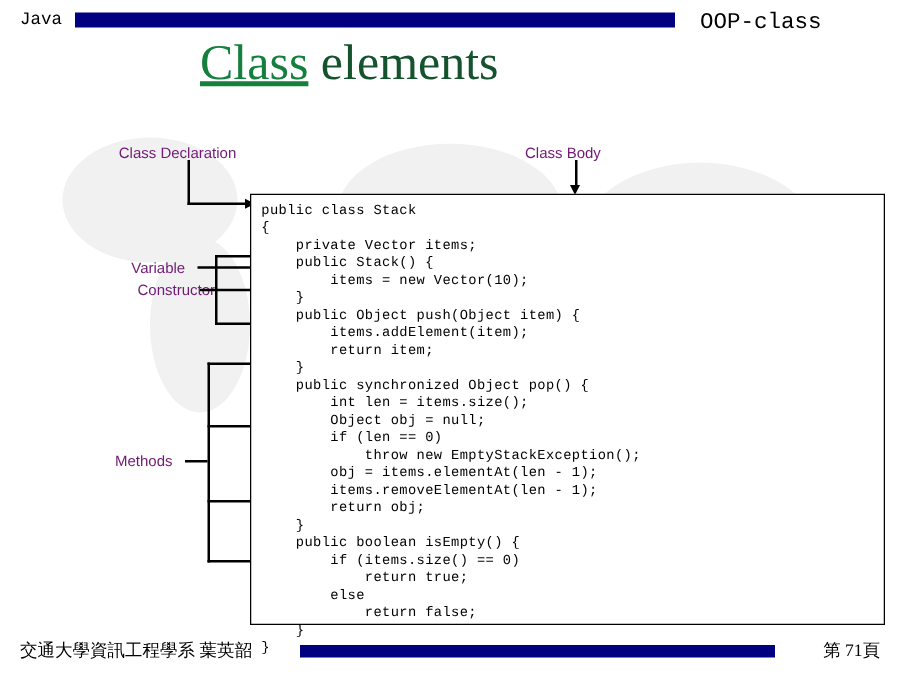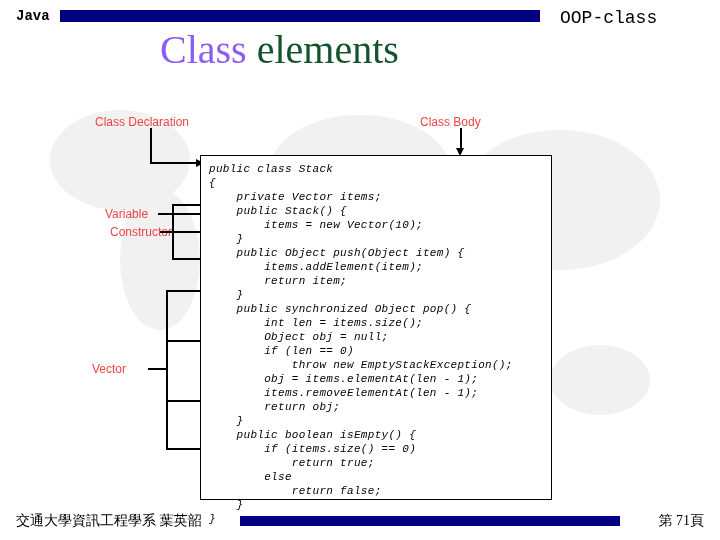--- a/index.html
+++ b/index.html
@@ -16,67 +16,65 @@
     inset: 0;
     opacity: 0.08;
     pointer-events: none;
   }
   .bg-map svg { width: 100%; height: 100%; }
   .top-label-left {
     position: absolute;
     top: 8px; left: 16px;
     font-family: "Courier New", monospace;
     font-size: 14px;
-    font-weight: bold;
   }
   .top-label-right {
     position: absolute;
     top: 8px; left: 560px;
     font-family: "Courier New", monospace;
     font-size: 18px;
   }
   .top-bar {
     position: absolute;
     top: 10px; left: 60px;
     width: 480px; height: 12px;
     background: #000080;
   }
   .title {
     position: absolute;
     top: 26px; left: 160px;
     font-size: 40px;
     font-family: "Times New Roman", serif;
   }
-  .title .w1 { color: #8b5cf6; }
+  .title .w1 { color: #15803d; text-decoration: underline; }
   .title .w2 { color: #14532d; }
   .label {
     position: absolute;
     font-family: Verdana, Arial, sans-serif;
     font-size: 12px;
-    color: #ef4444;
+    color: #701a75;
   }
   .lbl-decl    { top: 115px; left: 95px; }
   .lbl-body    { top: 115px; left: 420px; }
   .lbl-var     { top: 207px; left: 105px; }
   .lbl-ctor    { top: 225px; left: 100px; margin-left: 10px; }
   .lbl-methods { top: 362px; left: 92px; }
 
   .code-box {
     position: absolute;
     top: 155px; left: 200px;
-    width: 352px; height: 345px;
+    width: 508px; height: 345px;
     border: 1px solid #000;
     background: #fff;
     font-family: Verdana, "Courier New", monospace;
     font-size: 11px;
     line-height: 14px;
     padding: 6px 8px;
     white-space: pre;
     letter-spacing: 0.3px;
-    font-style: italic;
   }
 
   .arrow-line { position: absolute; background: #000; }
   .arrow-head {
     position: absolute;
     width: 0; height: 0;
   }
   .ah-right {
     border-top: 4px solid transparent;
     border-bottom: 4px solid transparent;
@@ -127,21 +125,21 @@
 <div class="top-label-right">OOP-class</div>
 
 <div class="title">
   <span class="w1">Class</span><span class="w2"> elements</span>
 </div>
 
 <div class="label lbl-decl">Class Declaration</div>
 <div class="label lbl-body">Class Body</div>
 <div class="label lbl-var">Variable</div>
 <div class="label lbl-ctor">Constructor</div>
-<div class="label lbl-methods">Vector</div>
+<div class="label lbl-methods">Methods</div>
 
 <div class="arrow-line" style="top:128px; left:150px; width:2px; height:36px;"></div>
 <div class="arrow-line" style="top:162px; left:150px; width:48px; height:2px;"></div>
 <div class="arrow-head ah-right" style="top:159px; left:196px;"></div>
 
 <div class="arrow-line" style="top:128px; left:460px; width:2px; height:22px;"></div>
 <div class="arrow-head ah-down" style="top:148px; left:456px;"></div>
 
 <div class="arrow-line" style="top:213px; left:158px; width:66px; height:2px;"></div>
 <div class="arrow-line" style="top:190px; left:222px; width:2px; height:25px;"></div>

